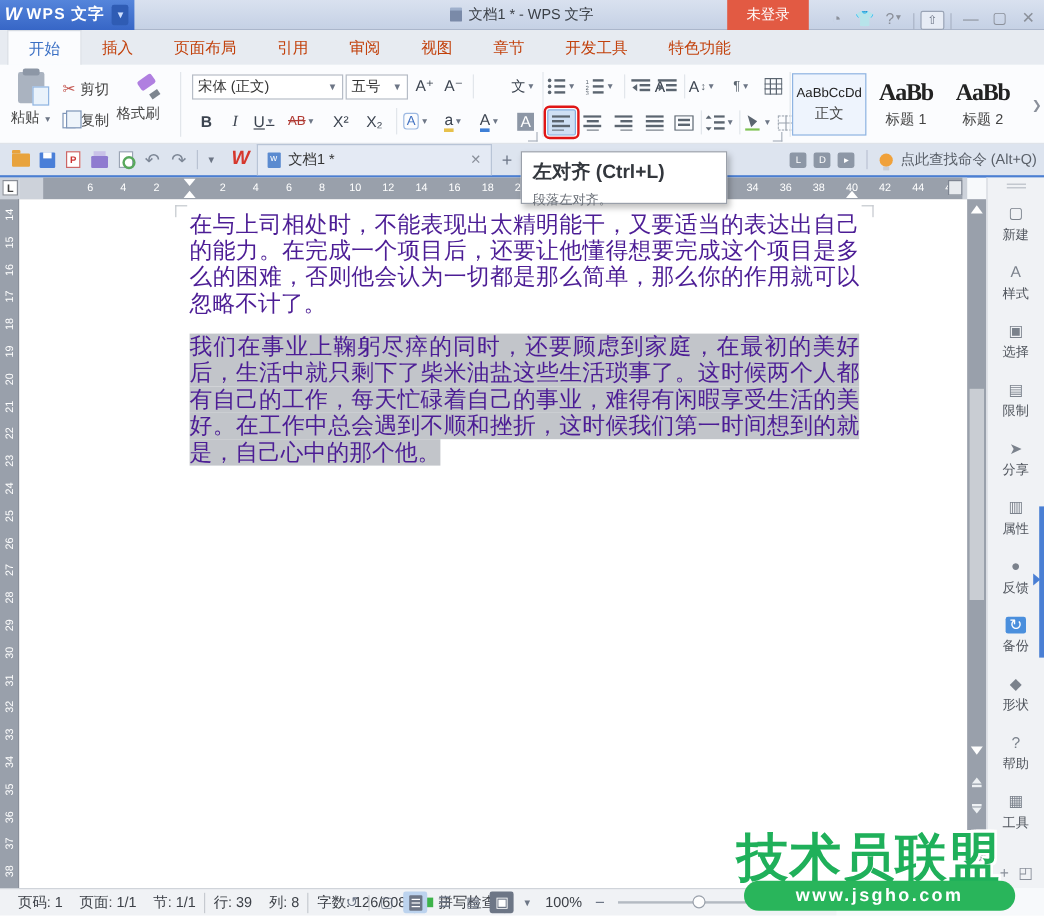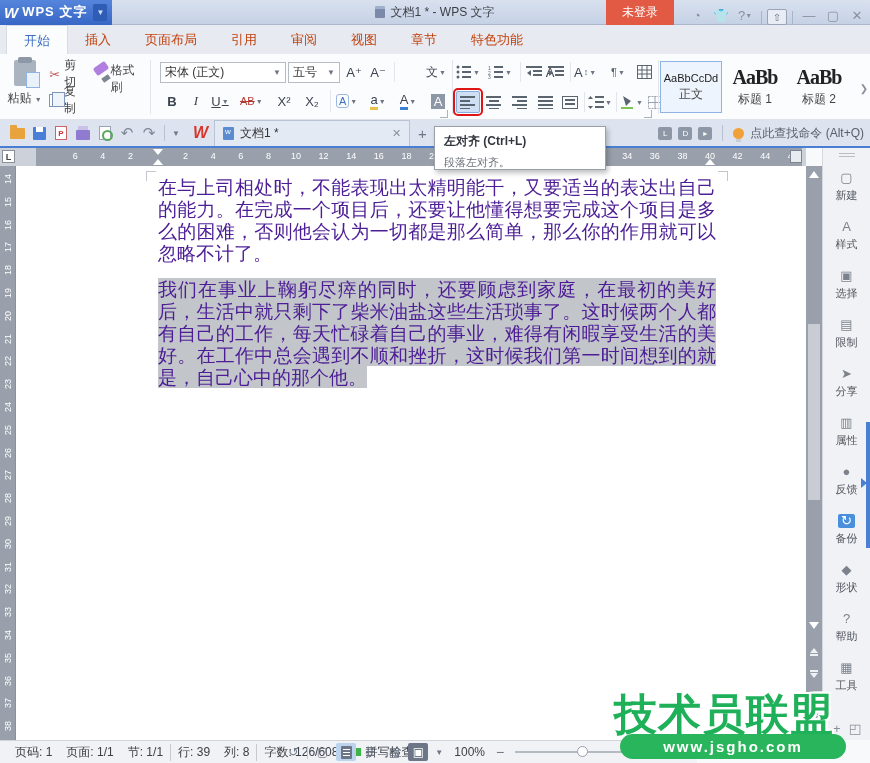--- a/index.html
+++ b/index.html
@@ -35,21 +35,21 @@
   .paste-col { display:flex; flex-direction:column; align-items:center; width:40px; }
   .clipboard-ico { width:22px; height:26px; background:#aab3c0; border-radius:2px; position:relative; margin-top:2px; }
   .clipboard-ico::before { content:""; position:absolute; left:4px; top:-3px; width:14px; height:6px; background:#8d97a6; border-radius:2px; }
   .clipboard-ico::after { content:""; position:absolute; right:-4px; bottom:-2px; width:12px; height:14px; background:#e9f2fb; border:1px solid #8fb4e2; }
   .paste-label { font-size:12px; color:#444; margin-top:4px; }
   .small-cmds { display:flex; flex-direction:column; justify-content:space-around; padding:3px 0; }
   .cmd-line { display:flex; align-items:center; gap:4px; font-size:12px; color:#444; height:18px; }
   .scissors { color:#c55a54; font-size:13px; }
   .copy-ico { width:11px; height:13px; border:1px solid #7e95b8; background:#fff; position:relative; }
   .copy-ico::before { content:""; position:absolute; left:2px; top:-3px; width:11px; height:13px; border:1px solid #7e95b8; background:#eef4fb; }
-  .fp-col { display:flex; flex-direction:row; align-items:flex-start; }
+  .fp-col { display:flex; flex-direction:column; align-items:flex-end; }
   .brush-ico { width:20px; height:20px; position:relative; margin-top:4px; }
   .brush-ico::before { content:""; position:absolute; left:2px; top:2px; width:14px; height:9px; background:#b07fe0; border-radius:2px; transform:rotate(-35deg); }
   .brush-ico::after { content:""; position:absolute; right:0; bottom:1px; width:8px; height:5px; background:#7d858f; transform:rotate(-35deg); }
   
   .g-font { left:152px; width:300px; }
   .combo { position:absolute; height:21px; background:#fff; border:1px solid #b6bcc6; display:flex; align-items:center; font-size:12px; color:#333; padding:0 4px; }
   .combo .car { margin-left:auto; color:#6d7686; font-size:8px; }
   .rbtn { position:absolute; height:22px; min-width:20px; display:flex; align-items:center; justify-content:center; font-size:13px; color:#3c4450; border-radius:2px; gap:1px; }
   .rbtn .car { font-size:7px; color:#6d7686; }
   .bold-b { font-weight:bold; }
@@ -163,21 +163,21 @@
   .view-doc { width:11px; height:13px; background:#6d7686; border-radius:1px; position:relative; }
   .view-doc::before { content:""; position:absolute; left:2px; top:3px; width:7px; height:1px; background:#fff; box-shadow:0 3px 0 #fff, 0 6px 0 #fff; }
   .st-sep { width:1px; height:13px; background:#c6cad0; }
   .zoom-label { font-size:12px; color:#3c4047; margin:0 4px; }
   .zoom-track { width:130px; height:2px; background:#b4bac2; position:relative; margin:0 4px; }
   .zoom-knob { position:absolute; left:62px; top:-5px; width:11px; height:11px; background:#fdfdfd; border:1px solid #9aa1ab; border-radius:50%; }
   .zoom-pm { font-size:14px; color:#6d7686; width:14px; text-align:center; }
 
   
   .tooltip { position:absolute; left:434px; top:126px; width:172px; height:44px; background:#fff; border:1px solid #9aa0aa; box-shadow:2px 3px 5px rgba(0,0,0,.25); padding:6px 9px; z-index:60; }
-  .tt-title { font-size:12px; font-weight:bold; color:#33373d; }
+  .tt-title { font-size:16px; font-weight:bold; color:#33373d; }
   .tt-desc { font-size:11px; color:#6b7078; margin-top:5px; }
   .wm-title { position:absolute; left:614px; top:686px; font-size:43px; font-weight:900; color:#1fb05a; letter-spacing:1px; z-index:50;
     text-shadow:-2px -2px 0 #fff, 2px -2px 0 #fff, -2px 2px 0 #fff, 2px 2px 0 #fff, 0 2px 0 #fff, 2px 0 0 #fff, 0 -2px 0 #fff, -2px 0 0 #fff; }
   .wm-pill { position:absolute; left:620px; top:734px; width:226px; height:25px; background:#29b55b; border-radius:13px; color:#fff; font-weight:bold; font-size:15px; letter-spacing:2px; display:flex; align-items:center; justify-content:center; z-index:51; }
 </style>
 </head>
 <body>
 
 <div class="titlebar">
   <div class="logo-block">
@@ -207,20 +207,21 @@
 
 <div class="tabbar">
 
 <div class="rtab active">开始</div>
     <div class="rtab">插入</div>
     <div class="rtab">页面布局</div>
     <div class="rtab">引用</div>
     <div class="rtab">审阅</div>
     <div class="rtab">视图</div>
     <div class="rtab">章节</div>
+    <div class="rtab">开发工具</div>
     <div class="rtab">特色功能</div>
   </div>
 
 <div class="ribbon">
 
   <div class="rgroup g-clip">
     <div class="paste-col">
       <div class="clipboard-ico"></div>
       <div class="paste-label"><span>粘贴</span> <span style="font-size:7px;color:#6d7686;">▼</span></div>
     </div>

